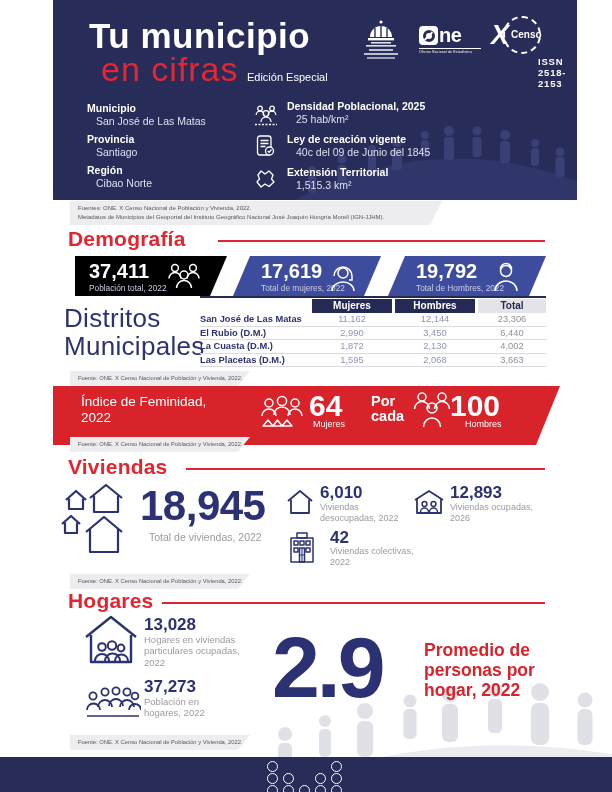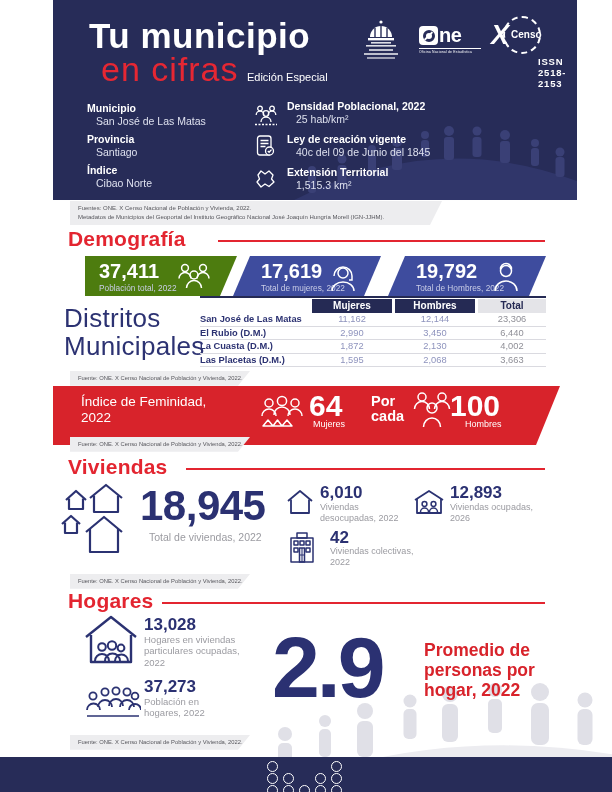--- a/index.html
+++ b/index.html
@@ -49,21 +49,21 @@
   .sec-line { position:absolute; height:2px; background:#e32530; }
   .head-demo { left:68px; top:227px; } .line-demo { left:218px; top:240px; width:327px; }
   .head-viv  { left:68px; top:455px; } .line-viv  { left:186px; top:468px; width:359px; }
   .head-hog  { left:68px; top:589px; } .line-hog  { left:162px; top:602px; width:383px; }
 
   
   .stat { position:absolute; top:256px; height:40px; color:#fff; }
   .stat .stat-val { font-weight:bold; font-size:20px; margin-top:4px; }
   .stat .stat-lbl { font-size:8.3px; color:#c9cde6; margin-top:0px; }
   .stat-icon { position:absolute; top:3px; }
-  .stat1 { left:85px;  width:152px; background:#4d7c0f; clip-path:polygon(0 0,100% 0,calc(100% - 17px) 100%,0 100%); padding-left:14px; }
+  .stat1 { left:75px;  width:152px; background:#000000; clip-path:polygon(0 0,100% 0,calc(100% - 17px) 100%,0 100%); padding-left:14px; }
   .stat2 { left:233px; width:148px; background:#3e4c9e; clip-path:polygon(17px 0,100% 0,calc(100% - 17px) 100%,0 100%); padding-left:28px; }
   .stat3 { left:388px; width:158px; background:#3e4c9e; clip-path:polygon(17px 0,100% 0,calc(100% - 17px) 100%,0 100%); padding-left:28px; }
   .stat1 .stat-icon { right:24px; } .stat2 .stat-icon { right:22px; } .stat3 .stat-icon { right:24px; }
 
   
   .districts-title { position:absolute; left:64px; top:305px; width:170px; font-size:26px; color:#2c3272; line-height:1.06; letter-spacing:.3px; }
   .dtable { position:absolute; left:200px; top:296px; width:346px; border-top:2px solid #252a54; }
   .thead { display:flex; height:14px; margin-top:1px; }
   .th-name { width:112px; }
   .th { font-size:10px; font-weight:bold; text-align:center; line-height:14px; }
@@ -191,40 +191,40 @@
     <div class="info-left">
       <div class="info-item">
         <div class="info-label">Municipio</div>
         <div class="info-value">San José de Las Matas</div>
       </div>
       <div class="info-item">
         <div class="info-label">Provincia</div>
         <div class="info-value">Santiago</div>
       </div>
       <div class="info-item">
-        <div class="info-label">Índice</div>
+        <div class="info-label">Región</div>
         <div class="info-value">Cibao Norte</div>
       </div>
     </div>
 
     <div class="info-right">
       <div class="hrow">
         <div class="icon-cell">
           <svg width="26" height="25" viewBox="0 0 26 25" fill="none" stroke="#fff" stroke-width="1.3">
             <circle cx="7" cy="7.5" r="2.3"></circle>
               <path d="M3.2 14c0-2.1 1.7-3.8 3.8-3.8s3.8 1.7 3.8 3.8"></path>
             <circle cx="19" cy="7.5" r="2.3"></circle>
               <path d="M15.2 14c0-2.1 1.7-3.8 3.8-3.8s3.8 1.7 3.8 3.8"></path>
             <circle cx="13" cy="12.5" r="2.8"></circle>
               <path d="M8 21c0-2.8 2.2-5 5-5s5 2.2 5 5"></path>
             <path d="M2 23.5 h22" stroke-dasharray="2 1.5"></path>
           </svg>
         </div>
         <div>
-          <div class="info-label">Densidad Poblacional, 2022</div>
+          <div class="info-label">Densidad Poblacional, 2025</div>
           <div class="info-value">25 hab/km²</div>
         </div>
       </div>
       <div class="hrow">
         <div class="icon-cell">
           <svg width="24" height="25" viewBox="0 0 24 25" fill="none" stroke="#fff" stroke-width="1.3">
             <rect x="4.5" y="2" width="13.5" height="19" rx="2.5"></rect>
             <path d="M7.5 6.5 h8 M7.5 9.5 h8 M7.5 12.5 h5"></path>
             <circle cx="16.5" cy="17" r="4" fill="#272c58"></circle>
             <path d="M14.8 17 l1.3 1.3 l2.4 -2.7"></path>

